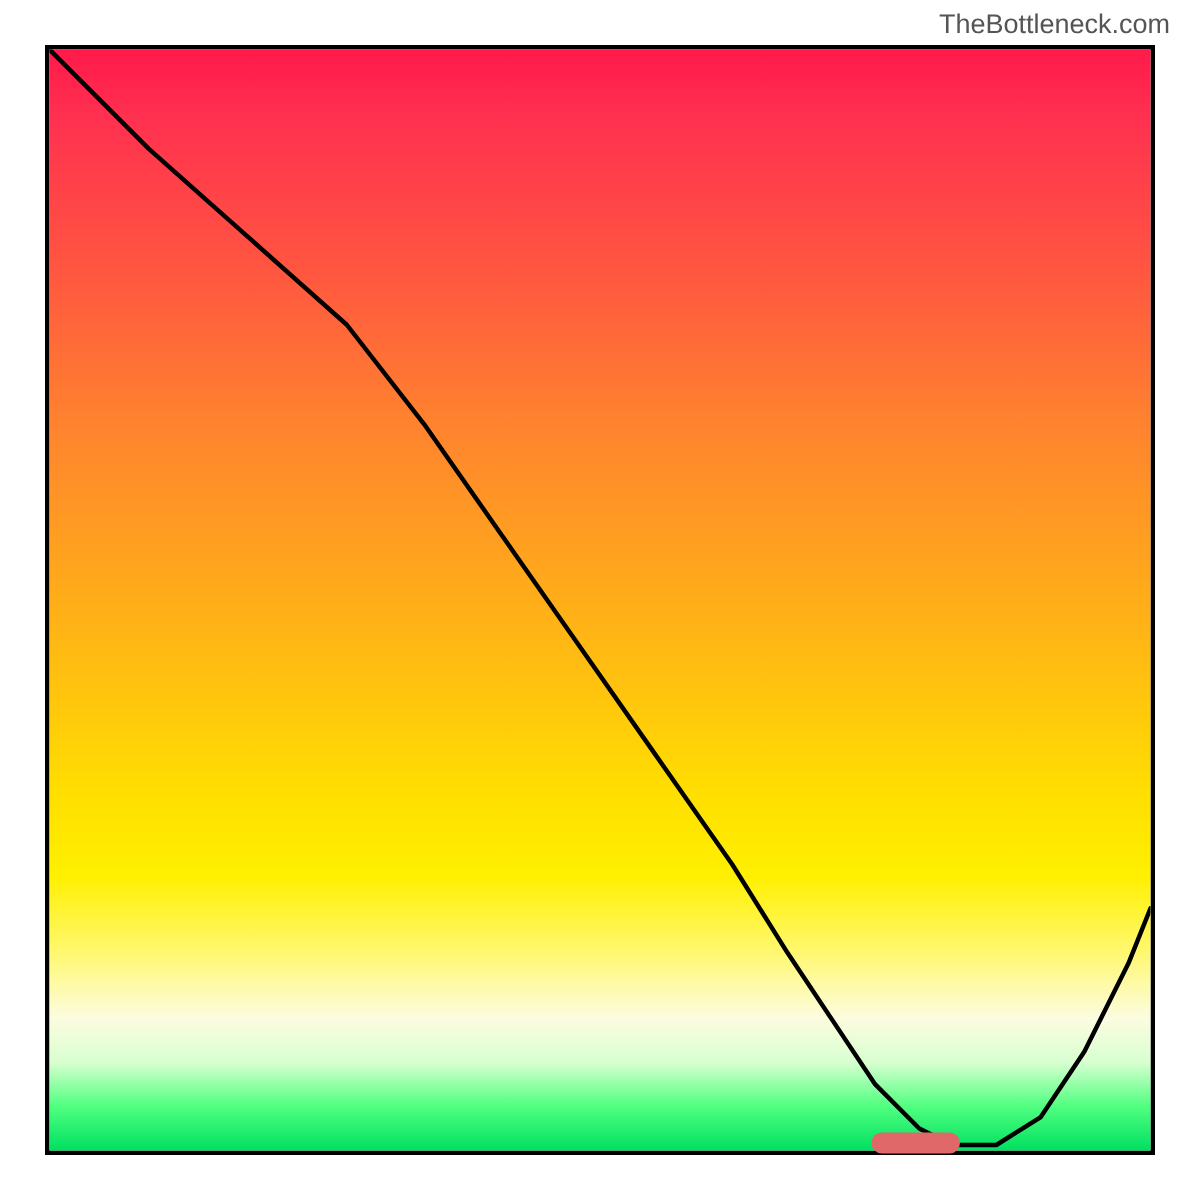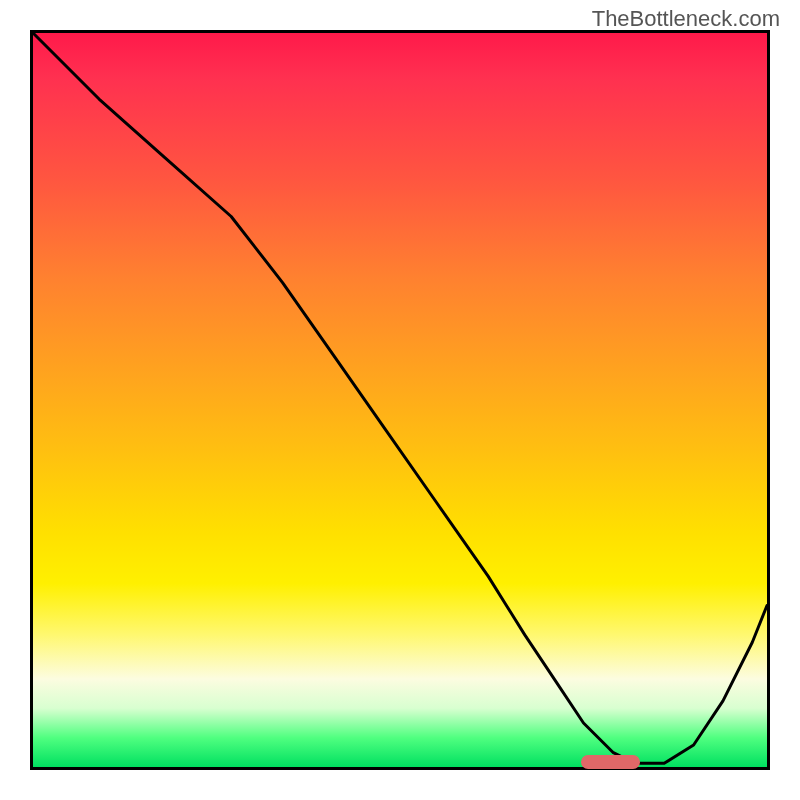--- a/index.html
+++ b/index.html
@@ -8,21 +8,21 @@
     height: 800px;
     background: #ffffff;
     font-family: Arial, sans-serif;
     position: relative;
     overflow: hidden;
   }
   .watermark {
     position: absolute;
     top: 6px;
     right: 20px;
-    font-size: 22px;
+    font-size: 18px;
     font-weight: 500;
     color: #555;
     z-index: 10;
   }
   .plot-area {
     position: absolute;
     left: 30px;
     top: 30px;
     width: 740px;
     height: 740px;

